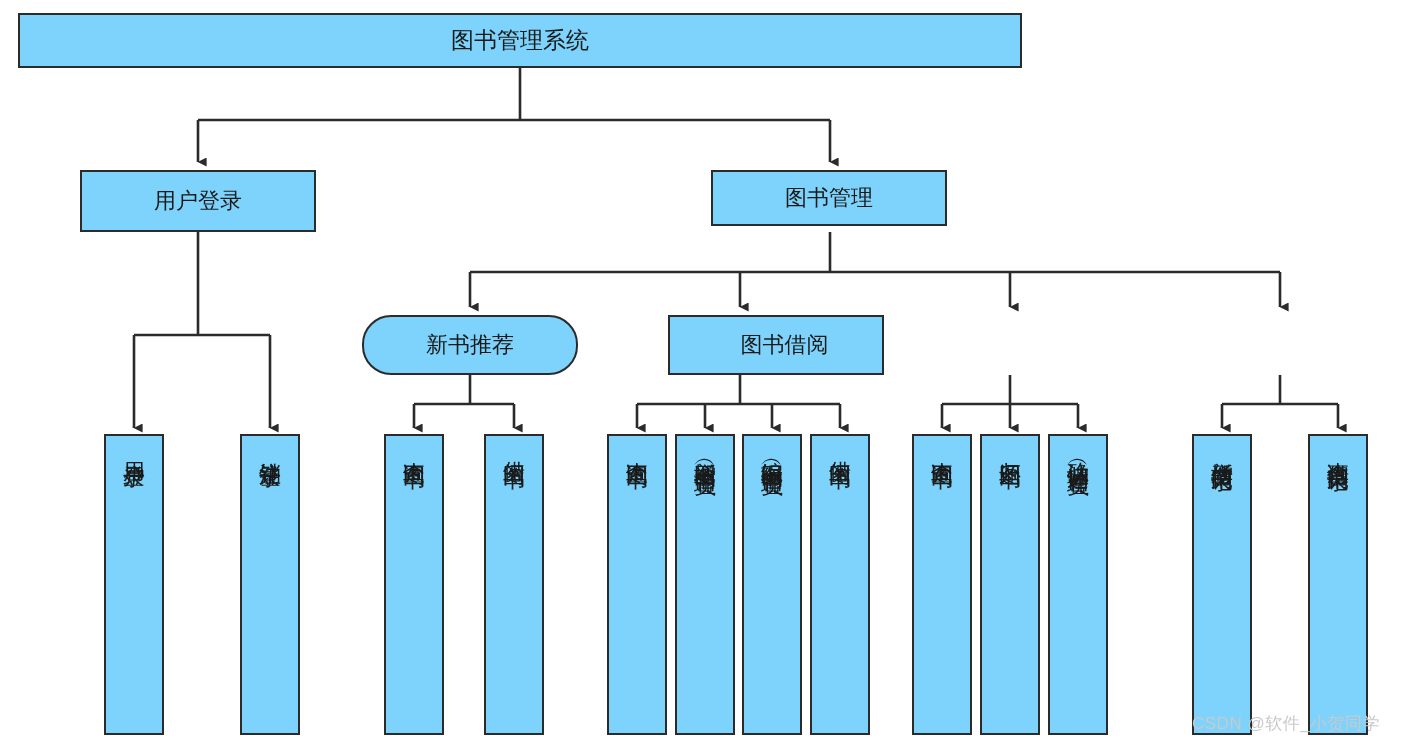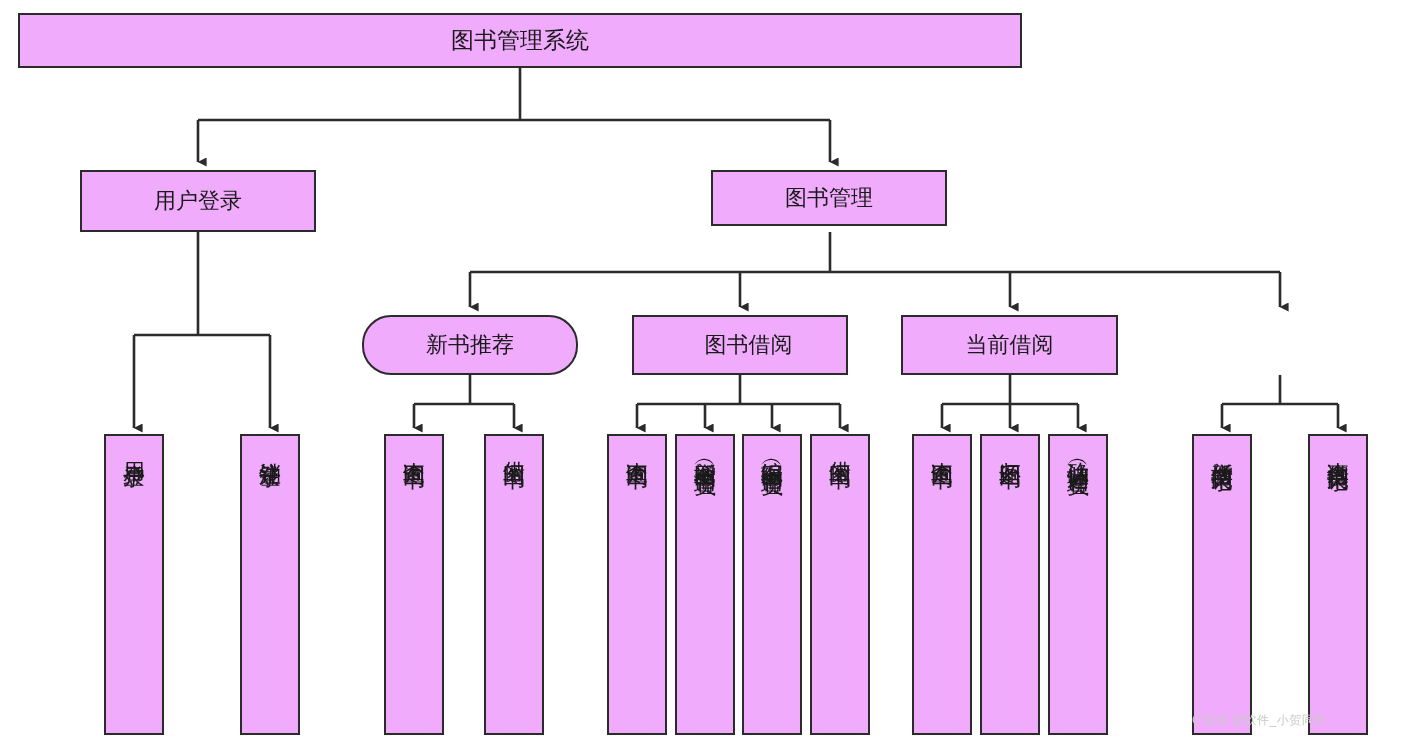--- a/index.html
+++ b/index.html
@@ -21,21 +21,21 @@
   #diagram-svg {
     position: absolute;
     top: 0;
     left: 0;
     width: 1405px;
     height: 747px;
   }
   .node-box {
     position: absolute;
     box-sizing: border-box;
-    background: #f0abfc;
+    background: #7dd3fc;
     border: 2px solid #2b2b2b;
     display: flex;
     align-items: center;
     justify-content: center;
     overflow: hidden;
   }
   .node-label {
     color: #1a1a1a;
     text-align: center;
     line-height: 1.18;
@@ -55,21 +55,21 @@
   .node-leaf .node-label {
     writing-mode: vertical-rl;
     text-orientation: upright;
     font-size: 22px;
     letter-spacing: 2px;
     line-height: 1;
   }
   .watermark {
     position: absolute;
     color: #c9c9c9;
-    font-size: 12px;
+    font-size: 17px;
     white-space: nowrap;
     letter-spacing: 0.5px;
     pointer-events: none;
   }
 </style>
 </head>
 <body>
 
 <div id="diagram-root">
 
@@ -131,25 +131,22 @@
   <div class="node-box node-branch" style="left:80px; top:170px; width:236px; height:62px;">
     <span class="node-label">用户登录</span>
   </div>
   <div class="node-box node-branch" style="left:711px; top:170px; width:236px; height:56px;">
     <span class="node-label">图书管理</span>
   </div>
 
   <div class="node-box node-branch" style="left:362px; top:315px; width:216px; height:60px;border-radius:29px;">
     <span class="node-label">新书推荐</span>
   </div>
-  <div class="node-box node-branch" style="left:632px; top:315px; width:216px; height:60px;padding-left:17px;">
+  <div class="node-box node-branch" style="left:668px; top:315px; width:216px; height:60px;padding-left:17px;">
     <span class="node-label">图书借阅</span>
-  </div>
-  <div class="node-box node-branch" style="left:901px; top:315px; width:217px; height:60px;">
-    <span class="node-label">当前借阅</span>
   </div>
 
   <div class="node-box node-leaf" style="left:104px; top:434px; width:60px; height:301px;">
     <span class="node-label">用户登录</span>
   </div>
   <div class="node-box node-leaf" style="left:240px; top:434px; width:60px; height:301px;">
     <span class="node-label">注销登录</span>
   </div>
 
   <div class="node-box node-leaf" style="left:384px; top:434px; width:60px; height:301px;">

